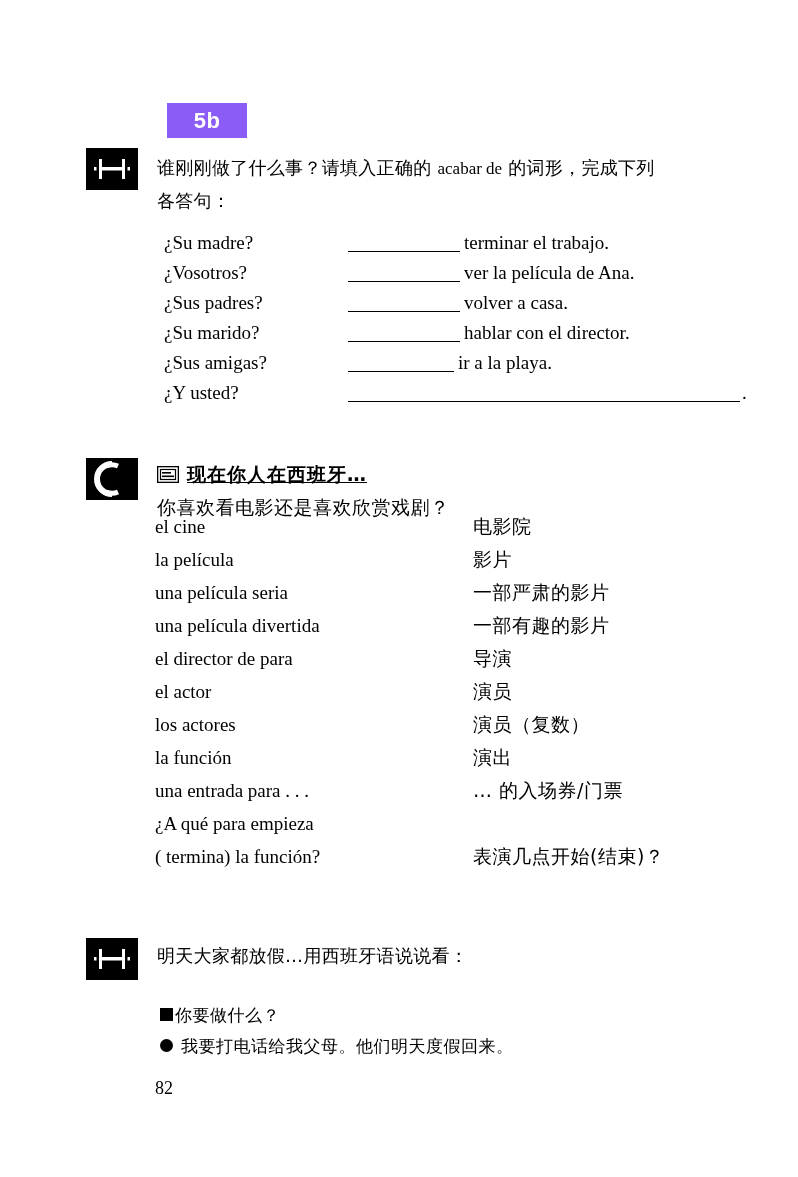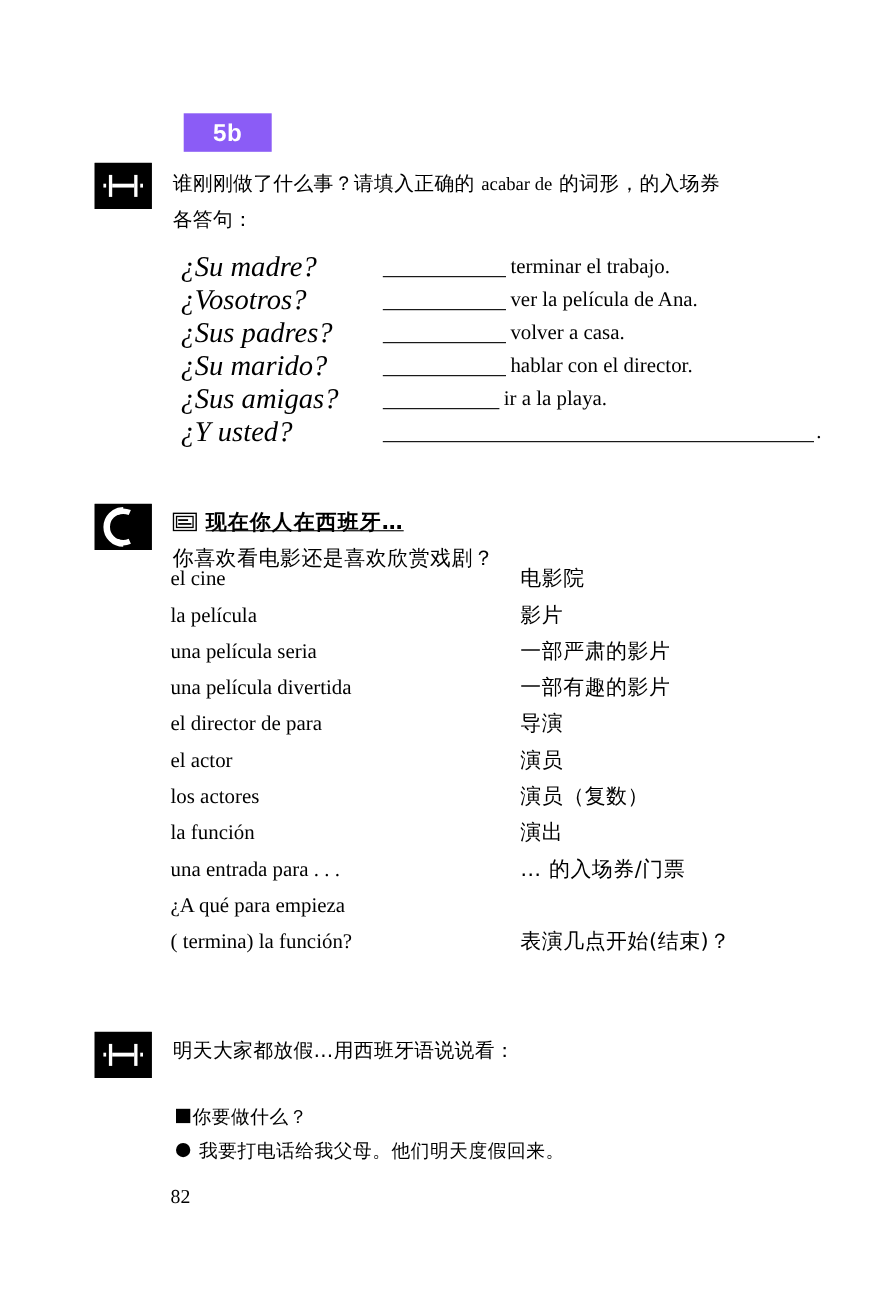--- a/index.html
+++ b/index.html
@@ -73,22 +73,21 @@
     position: relative;
     height: 30px;
     line-height: 30px;
     white-space: nowrap;
   }
   .ex-q {
     position: absolute;
     left: 0;
     top: 0;
     font-family: "Liberation Serif", "DejaVu Serif", serif;
-    font-size: 26px;
-    font-style: italic;
+    font-size: 19px;
   }
   .ex-blank {
     position: absolute;
     left: 184px;
     bottom: 6px;
     height: 1px;
     background: #000000;
   }
   .ex-a {
     position: absolute;
@@ -199,21 +198,21 @@
       <rect x="0" y="0" width="52" height="42" fill="#000"></rect>
       <rect x="13" y="11" width="3" height="20" fill="#fff"></rect>
       <rect x="36" y="11" width="3" height="20" fill="#fff"></rect>
       <rect x="16" y="19" width="20" height="3.5" fill="#fff"></rect>
       <rect x="8" y="19" width="2.5" height="3.5" fill="#fff"></rect>
       <rect x="41.5" y="19" width="2.5" height="3.5" fill="#fff"></rect>
     </svg>
   </div>
 
   <div class="instr" style="left:157px; top:152px; width:610px;">
-    <span>谁刚刚做了什么事？请填入正确的 </span><span class="es" style="font-style:normal;">acabar de</span><span> 的词形，的入场券</span><br>
+    <span>谁刚刚做了什么事？请填入正确的 </span><span class="es" style="font-style:normal;">acabar de</span><span> 的词形，完成下列</span><br>
     <span>各答句：</span>
   </div>
 
   <div class="ex-list">
 
     <div class="ex-row">
       <span class="ex-q">¿Su madre?</span>
       <span class="ex-blank" style="width:112px;"></span>
       <span class="ex-a">terminar el trabajo.</span>
     </div>

